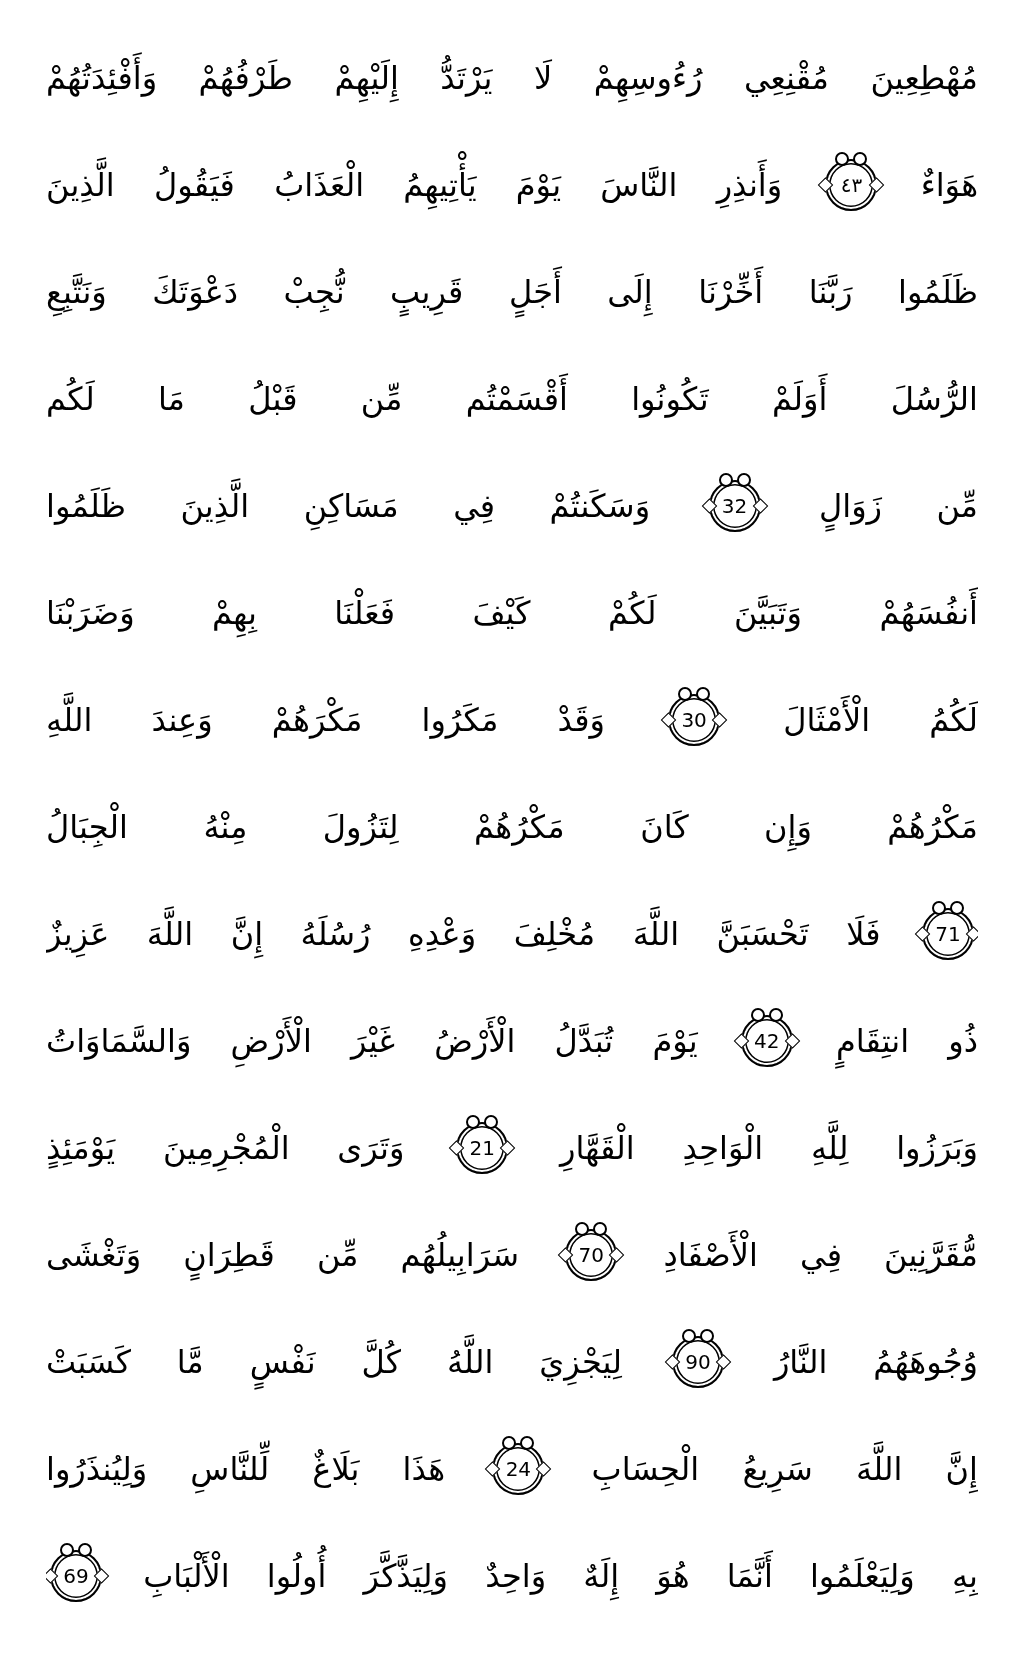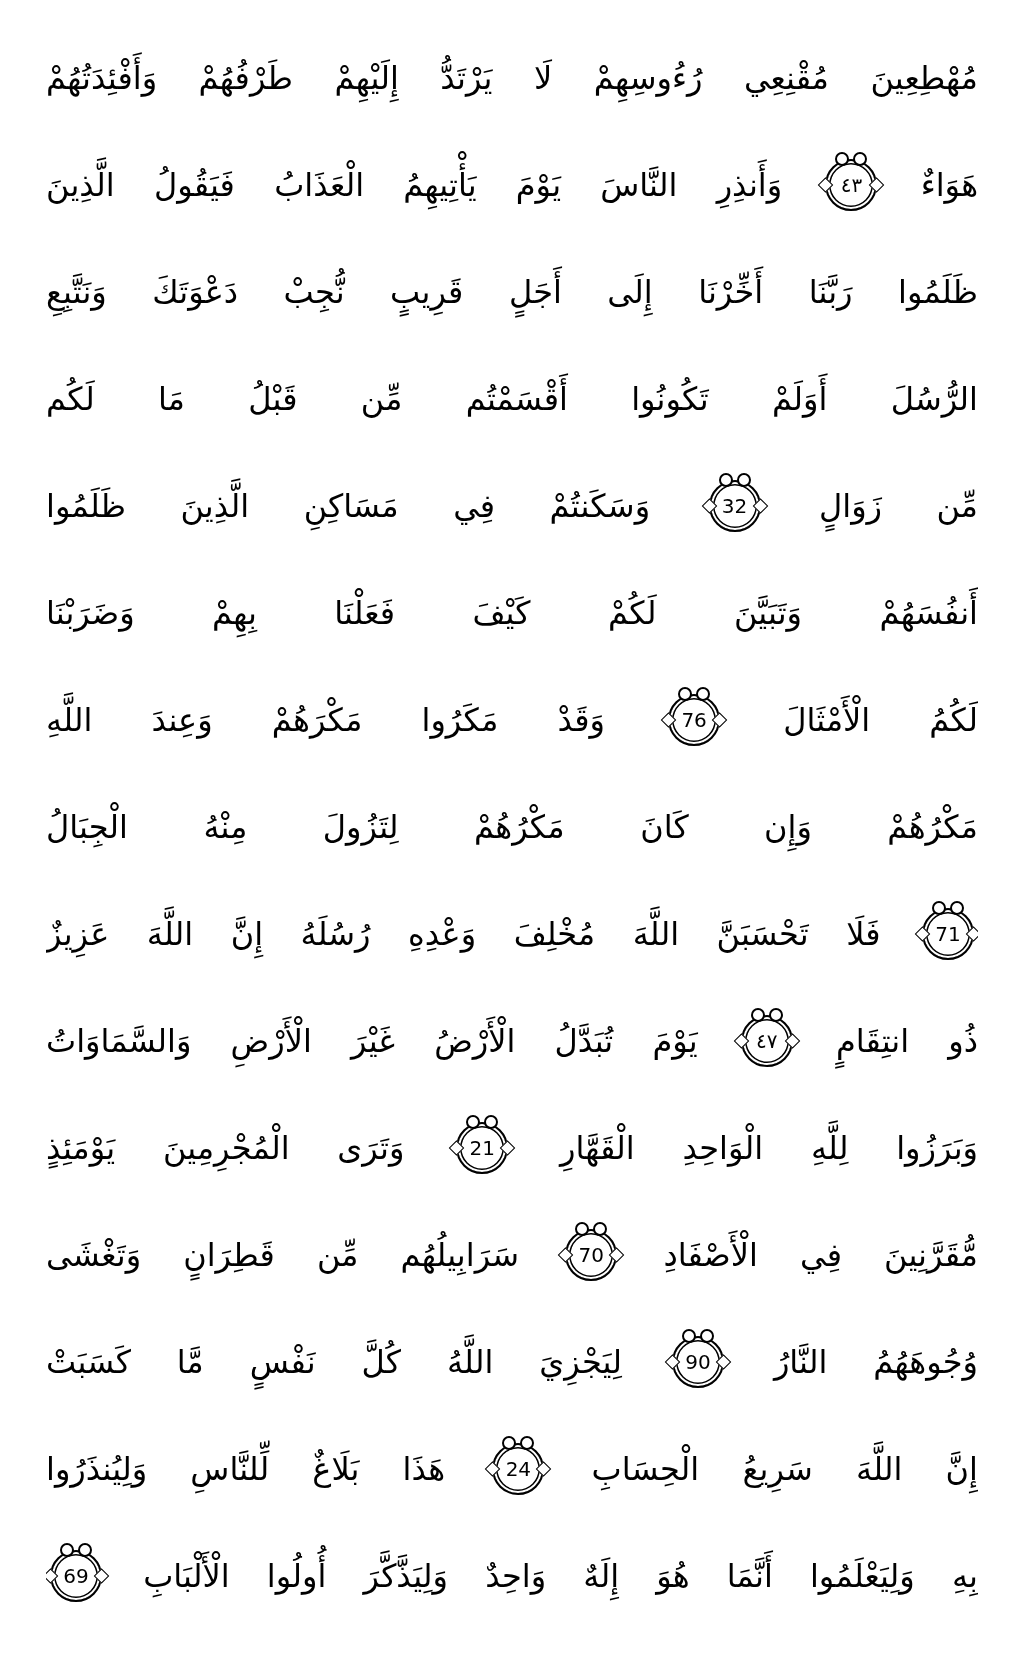--- a/index.html
+++ b/index.html
@@ -155,21 +155,21 @@
       <span class="word">كَيْفَ</span>
       <span class="word">فَعَلْنَا</span>
       <span class="word">بِهِمْ</span>
       <span class="word">وَضَرَبْنَا</span>
     </div>
     <div class="line">
       <span class="word">لَكُمُ</span>
       <span class="word">الْأَمْثَالَ</span>
       <span class="ayah-marker">
         <i class="leaf leaf-r"></i>
-        <span class="ayah-num">76</span>
+        <span class="ayah-num">30</span>
         <i class="leaf leaf-l"></i>
       </span>
       <span class="word">وَقَدْ</span>
       <span class="word">مَكَرُوا</span>
       <span class="word">مَكْرَهُمْ</span>
       <span class="word">وَعِندَ</span>
       <span class="word">اللَّهِ</span>
     </div>
     <div class="line">
       <span class="word">مَكْرُهُمْ</span>
@@ -194,21 +194,21 @@
       <span class="word">رُسُلَهُ</span>
       <span class="word">إِنَّ</span>
       <span class="word">اللَّهَ</span>
       <span class="word">عَزِيزٌ</span>
     </div>
     <div class="line">
       <span class="word">ذُو</span>
       <span class="word">انتِقَامٍ</span>
       <span class="ayah-marker">
         <i class="leaf leaf-r"></i>
-        <span class="ayah-num">٤٧</span>
+        <span class="ayah-num">42</span>
         <i class="leaf leaf-l"></i>
       </span>
       <span class="word">يَوْمَ</span>
       <span class="word">تُبَدَّلُ</span>
       <span class="word">الْأَرْضُ</span>
       <span class="word">غَيْرَ</span>
       <span class="word">الْأَرْضِ</span>
       <span class="word">وَالسَّمَاوَاتُ</span>
     </div>
     <div class="line">

